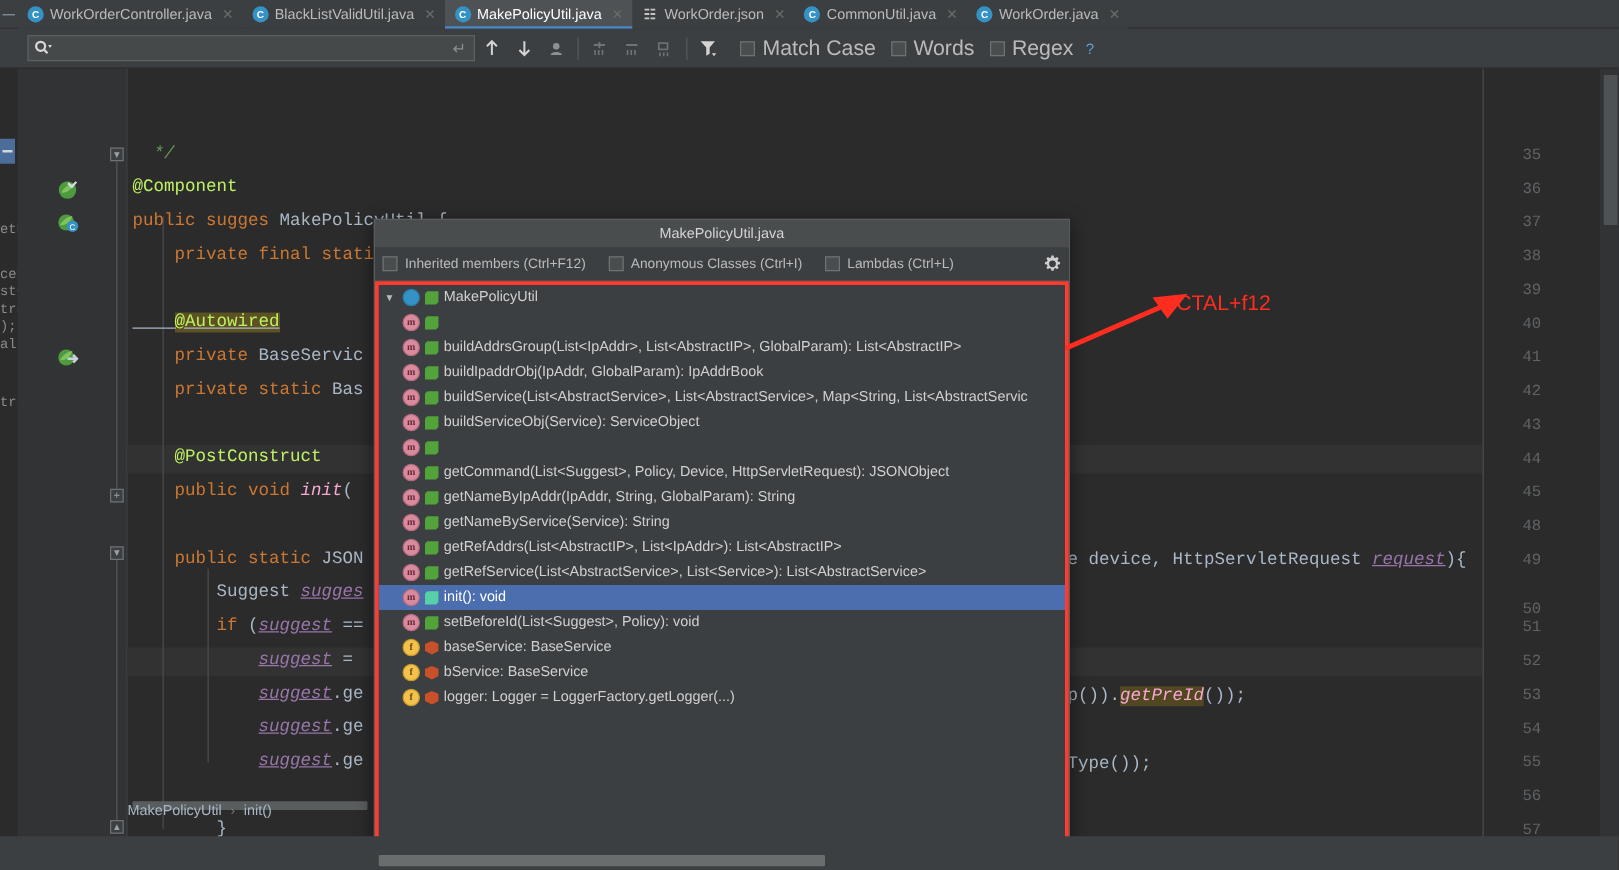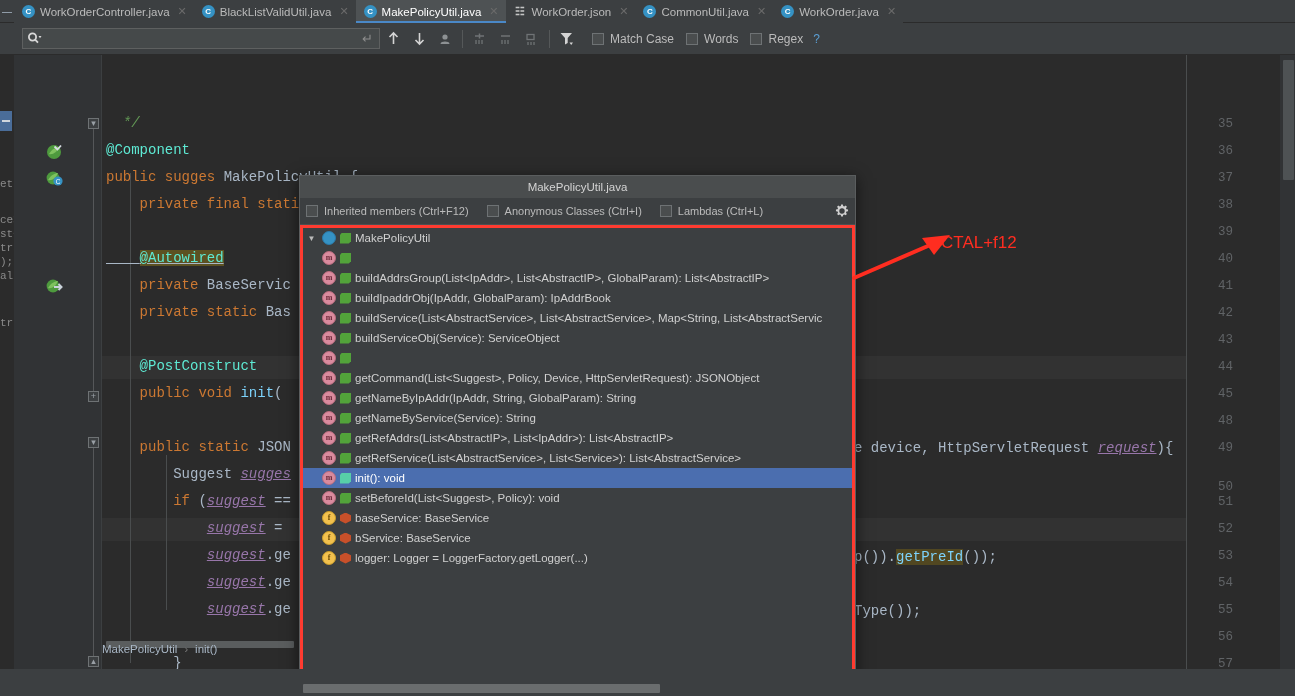--- a/index.html
+++ b/index.html
@@ -60,21 +60,21 @@
   }
   .enter-glyph { color: #8d8d8d; font-size: 13px; margin-right: 6px; }
 
   .fb-btn {
     width: 26px; height: 26px; display:flex; align-items:center; justify-content:center;
     color: #c8c8c8;
   }
   .fb-btn.dim { color: #6f7375; }
   .fb-sep { width:1px; height:18px; background:#555859; margin:0 4px; }
   .chk-item { display:flex; align-items:center; gap:6px; margin-left:12px;
-              color:#bbbbbb; font-size:12px; }
+              color:#bbbbbb; font-size:17px; }
   .chkbox {
     width:12px; height:12px; border:1px solid #6e7274; background:#4a4d4e;
   }
   .help-q { color:#5a9fd4; font-size:12px; margin-left:10px; }
 
   
   .editor {
     position:absolute; left:0; top:55px; width:1295px; height:641px;
     background:#2b2b2b;
   }
@@ -105,24 +105,24 @@
   }
   .gicon { position:absolute; left:46px; width:16px; height:16px; }
 
   .code-area {
     position:absolute; left:102px; top:0; right:0; height:641px;
     font-family:"Liberation Mono", monospace; font-size:14px;
     color:#a9b7c6; white-space:pre; overflow:hidden;
   }
   .cline { position:absolute; left:4px; white-space:pre; }
   .kw { color:#cc7832; }
-  .ann { color:#5eead4; }
+  .ann { color:#bef264; }
   .cls { color:#a9b7c6; }
   .fld { color:#9876aa; font-style:italic; text-decoration:underline; }
-  .mth { color:#7dd3fc; }
+  .mth { color:#f9a8d4; font-style:italic; }
   .cmt { color:#629755; font-style:italic; }
   .hl-yellow { background:#514721; }
   .hl-olive  { background:#5c5122; }
   .caret-line-bg {
     position:absolute; left:0; right:0; height:23px; background:#323232;
   }
   .fold-marker {
     position:absolute; left:88px; width:11px; height:11px;
     border:1px solid #6e7274; background:#3c3f41; color:#9aa0a6;
     font-size:9px; line-height:9px; text-align:center;

